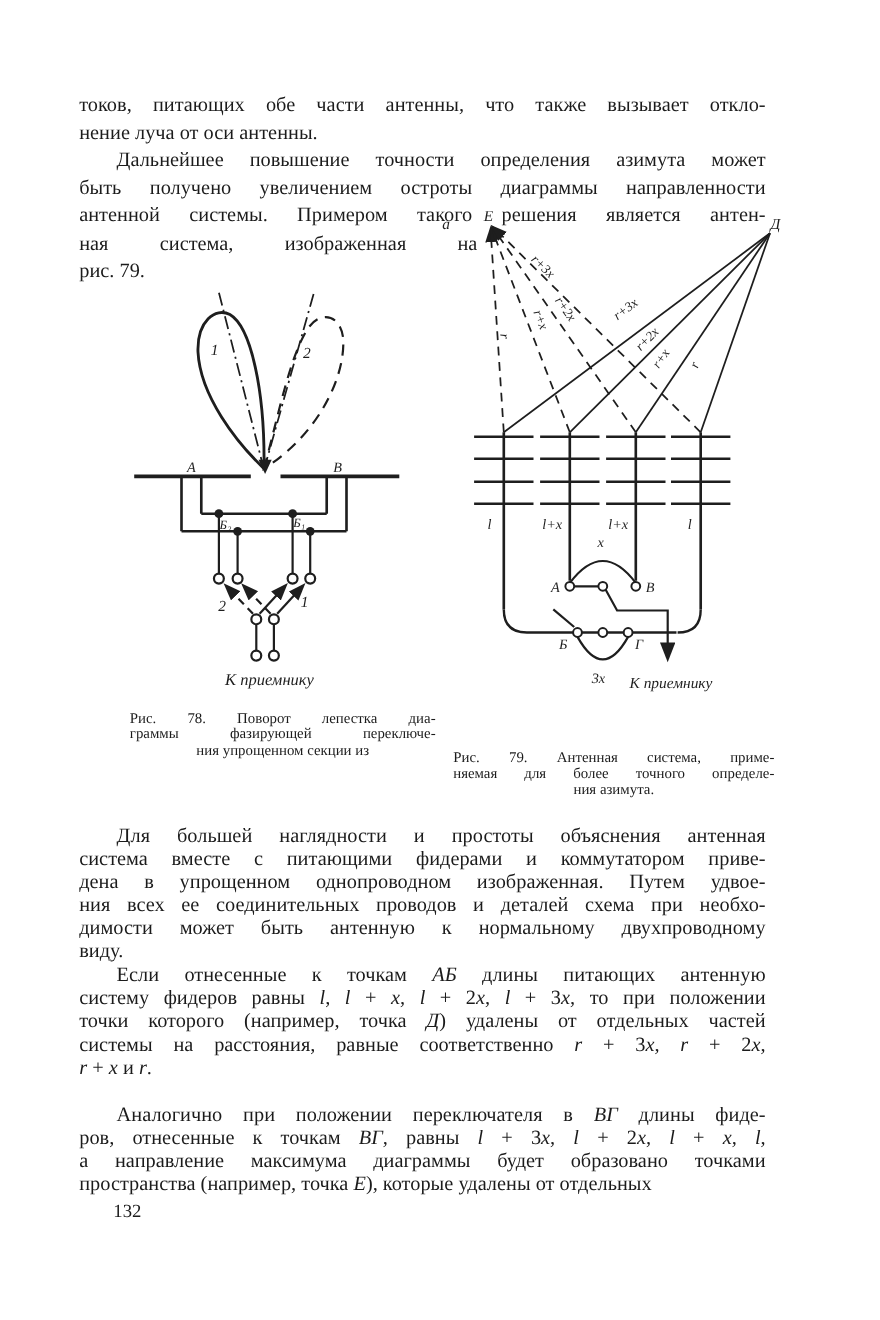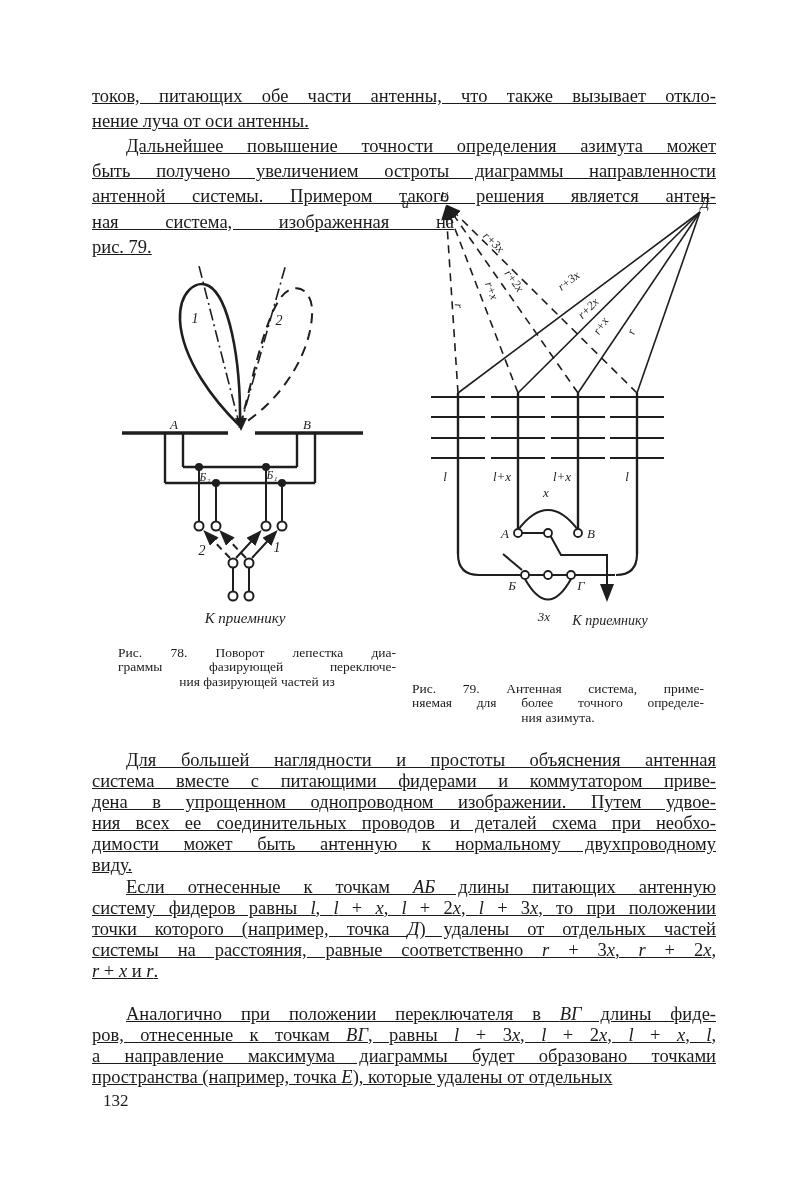--- a/index.html
+++ b/index.html
@@ -1,18 +1,18 @@
 <!DOCTYPE html>
 <html><head>
 <meta charset="utf-8">
 <style>
   html,body{margin:0;padding:0;background:#ffffff;}
   #page{position:relative;width:800px;height:1200px;background:#ffffff;overflow:hidden;
         font-family:"Liberation Serif","DejaVu Serif",serif;color:#1b1b1b;}
-  .para{position:absolute;left:92px;width:624px;font-size:18.5px;text-decoration:underline;}
+  .para{position:absolute;left:72px;width:624px;font-size:18.5px;}
   .para .ln{display:block;text-align:justify;text-align-last:justify;white-space:normal;}
   .para .ln:last-child{text-align-last:left;}
   .para .ln:first-child{text-indent:34px;}
   #p1 .ln:first-child{text-indent:0;}
   .lh25 .ln{height:25.2px;line-height:25.2px;}
   .lh21 .ln{height:21.1px;line-height:21.1px;}
   #p2 .ln:nth-child(4){width:362px;}
   .cap{position:absolute;font-size:13.5px;}
   .cap .ln{display:block;height:14.4px;line-height:14.4px;text-align:justify;text-align-last:justify;}
   .cap .ln:last-child{text-align-last:center;}
@@ -38,21 +38,21 @@
   <div id="p2" class="para lh25" style="top:134px">
       <div class="ln">Дальнейшее повышение точности определения азимута может</div>
       <div class="ln">быть получено увеличением остроты диаграммы направленности</div>
       <div class="ln">антенной системы. Примером такого решения является антен-</div>
       <div class="ln">ная система, изображенная на</div>
       <div class="ln">рис. 79.</div>
     </div>
   <div id="p3" class="para lh21" style="top:750px">
       <div class="ln">Для большей наглядности и простоты объяснения антенная</div>
       <div class="ln">система вместе с питающими фидерами и коммутатором приве-</div>
-      <div class="ln">дена в упрощенном однопроводном изображении. Путем удвое-</div>
+      <div class="ln">дена в упрощенном однопроводном изображенная. Путем удвое-</div>
       <div class="ln">ния всех ее соединительных проводов и деталей схема при необхо-</div>
       <div class="ln">димости может быть антенную к нормальному двухпроводному</div>
       <div class="ln">виду.</div>
     </div>
   <div id="p4" class="para lh21" style="top:877px">
       <div class="ln">Если отнесенные к точкам <i>АБ</i> длины питающих антенную</div>
       <div class="ln">систему фидеров равны <i>l</i>, <i>l</i> + <i>x</i>, <i>l</i> + 2<i>x</i>, <i>l</i> + 3<i>x</i>, то при положении</div>
       <div class="ln">точки которого (например, точка <i>Д</i>) удалены от отдельных частей</div>
       <div class="ln">системы на расстояния, равные соответственно <i>r</i> + 3<i>x</i>, <i>r</i> + 2<i>x</i>,</div>
       <div class="ln"><i>r</i> + <i>x</i> и <i>r</i>.</div>
@@ -60,21 +60,21 @@
   <div id="p5" class="para lh21" style="top:1004px">
       <div class="ln">Аналогично при положении переключателя в <i>ВГ</i> длины фиде-</div>
       <div class="ln">ров, отнесенные к точкам <i>ВГ</i>, равны <i>l</i> + 3<i>x</i>, <i>l</i> + 2<i>x</i>, <i>l</i> + <i>x</i>, <i>l</i>,</div>
       <div class="ln">а направление максимума диаграммы будет образовано точками</div>
       <div class="ln">пространства (например, точка <i>Е</i>), которые удалены от отдельных</div>
     </div>
 
   <div id="cap78" class="cap">
       <div class="ln">Рис. 78. Поворот лепестка диа-</div>
       <div class="ln">граммы фазирующей переключе-</div>
-      <div class="ln">ния фазирующей частей из</div>
+      <div class="ln">ния упрощенном секции из</div>
     </div>
   <div id="cap79" class="cap">
       <div class="ln">Рис. 79. Антенная система, приме-</div>
       <div class="ln">няемая для более точного определе-</div>
       <div class="ln">ния азимута.</div>
     </div>
 
   <div id="pagenum">132</div>
 
   <div id="fig78" class="fig">

